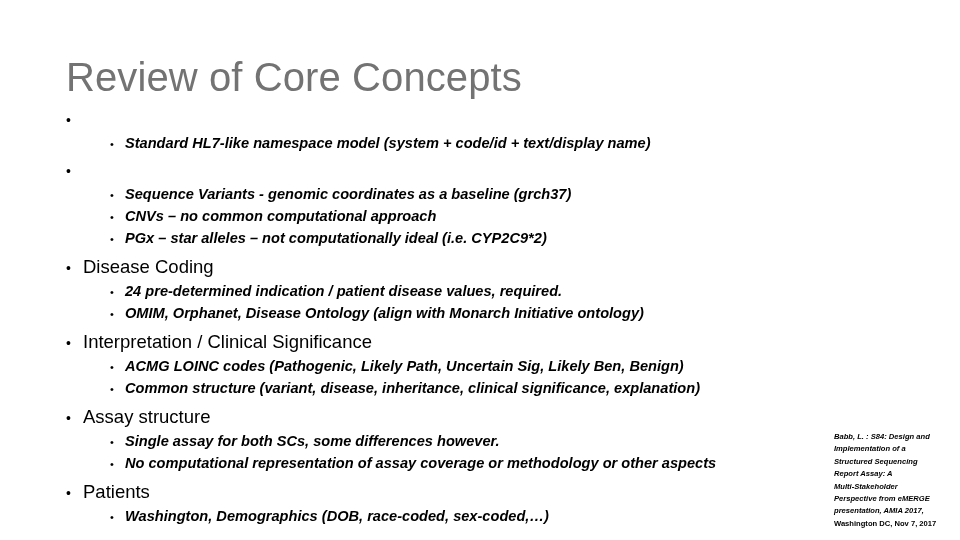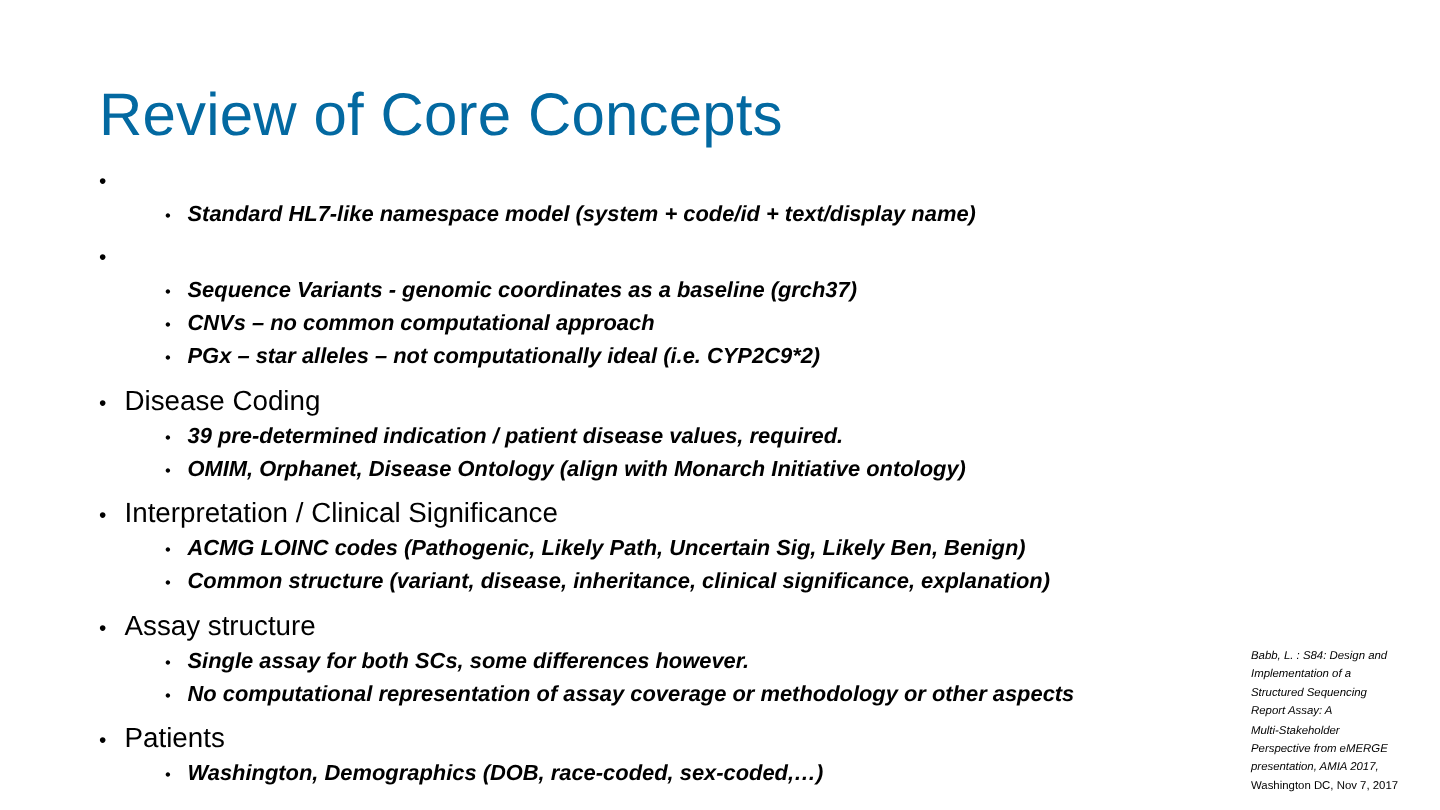--- a/index.html
+++ b/index.html
@@ -21,21 +21,21 @@
 
   
   #slide-title {
     position: absolute;
     left: 66px;
     top: 54px;
     width: 830px;
     font-size: 40px;
     line-height: 46px;
     font-weight: 300;
-    color: #0369a1;
+    color: #737373;
     letter-spacing: 0.1px;
     white-space: nowrap;
   }
 
   
   #body-list {
     position: absolute;
     left: 66px;
     top: 104px;
     width: 700px;
@@ -94,21 +94,21 @@
 
   
   #citation {
     position: absolute;
     left: 834px;
     top: 431px;
     width: 118px;
     font-size: 7.6px;
     line-height: 12.4px;
     font-style: italic;
-    font-weight: 400;
+    font-weight: 700;
     color: #000000;
   }
   #citation .last-line {
     font-style: normal;
   }
 </style>
 </head>
 <body>
 
 <div id="slide">
@@ -142,21 +142,21 @@
           <span class="label">PGx – star alleles – not computationally ideal (i.e. CYP2C9*2)</span>
         </div>
       </div>
       <div class="group">
         <div class="lvl1">
           <span class="bullet">•</span>
           <span class="label">Disease Coding</span>
         </div>
         <div class="lvl2">
           <span class="bullet">•</span>
-          <span class="label">39 pre-determined indication / patient disease values, required.</span>
+          <span class="label">24 pre-determined indication / patient disease values, required.</span>
         </div>
         <div class="lvl2">
           <span class="bullet">•</span>
           <span class="label">OMIM, Orphanet, Disease Ontology (align with Monarch Initiative ontology)</span>
         </div>
       </div>
       <div class="group">
         <div class="lvl1">
           <span class="bullet">•</span>
           <span class="label">Interpretation / Clinical Significance</span>

